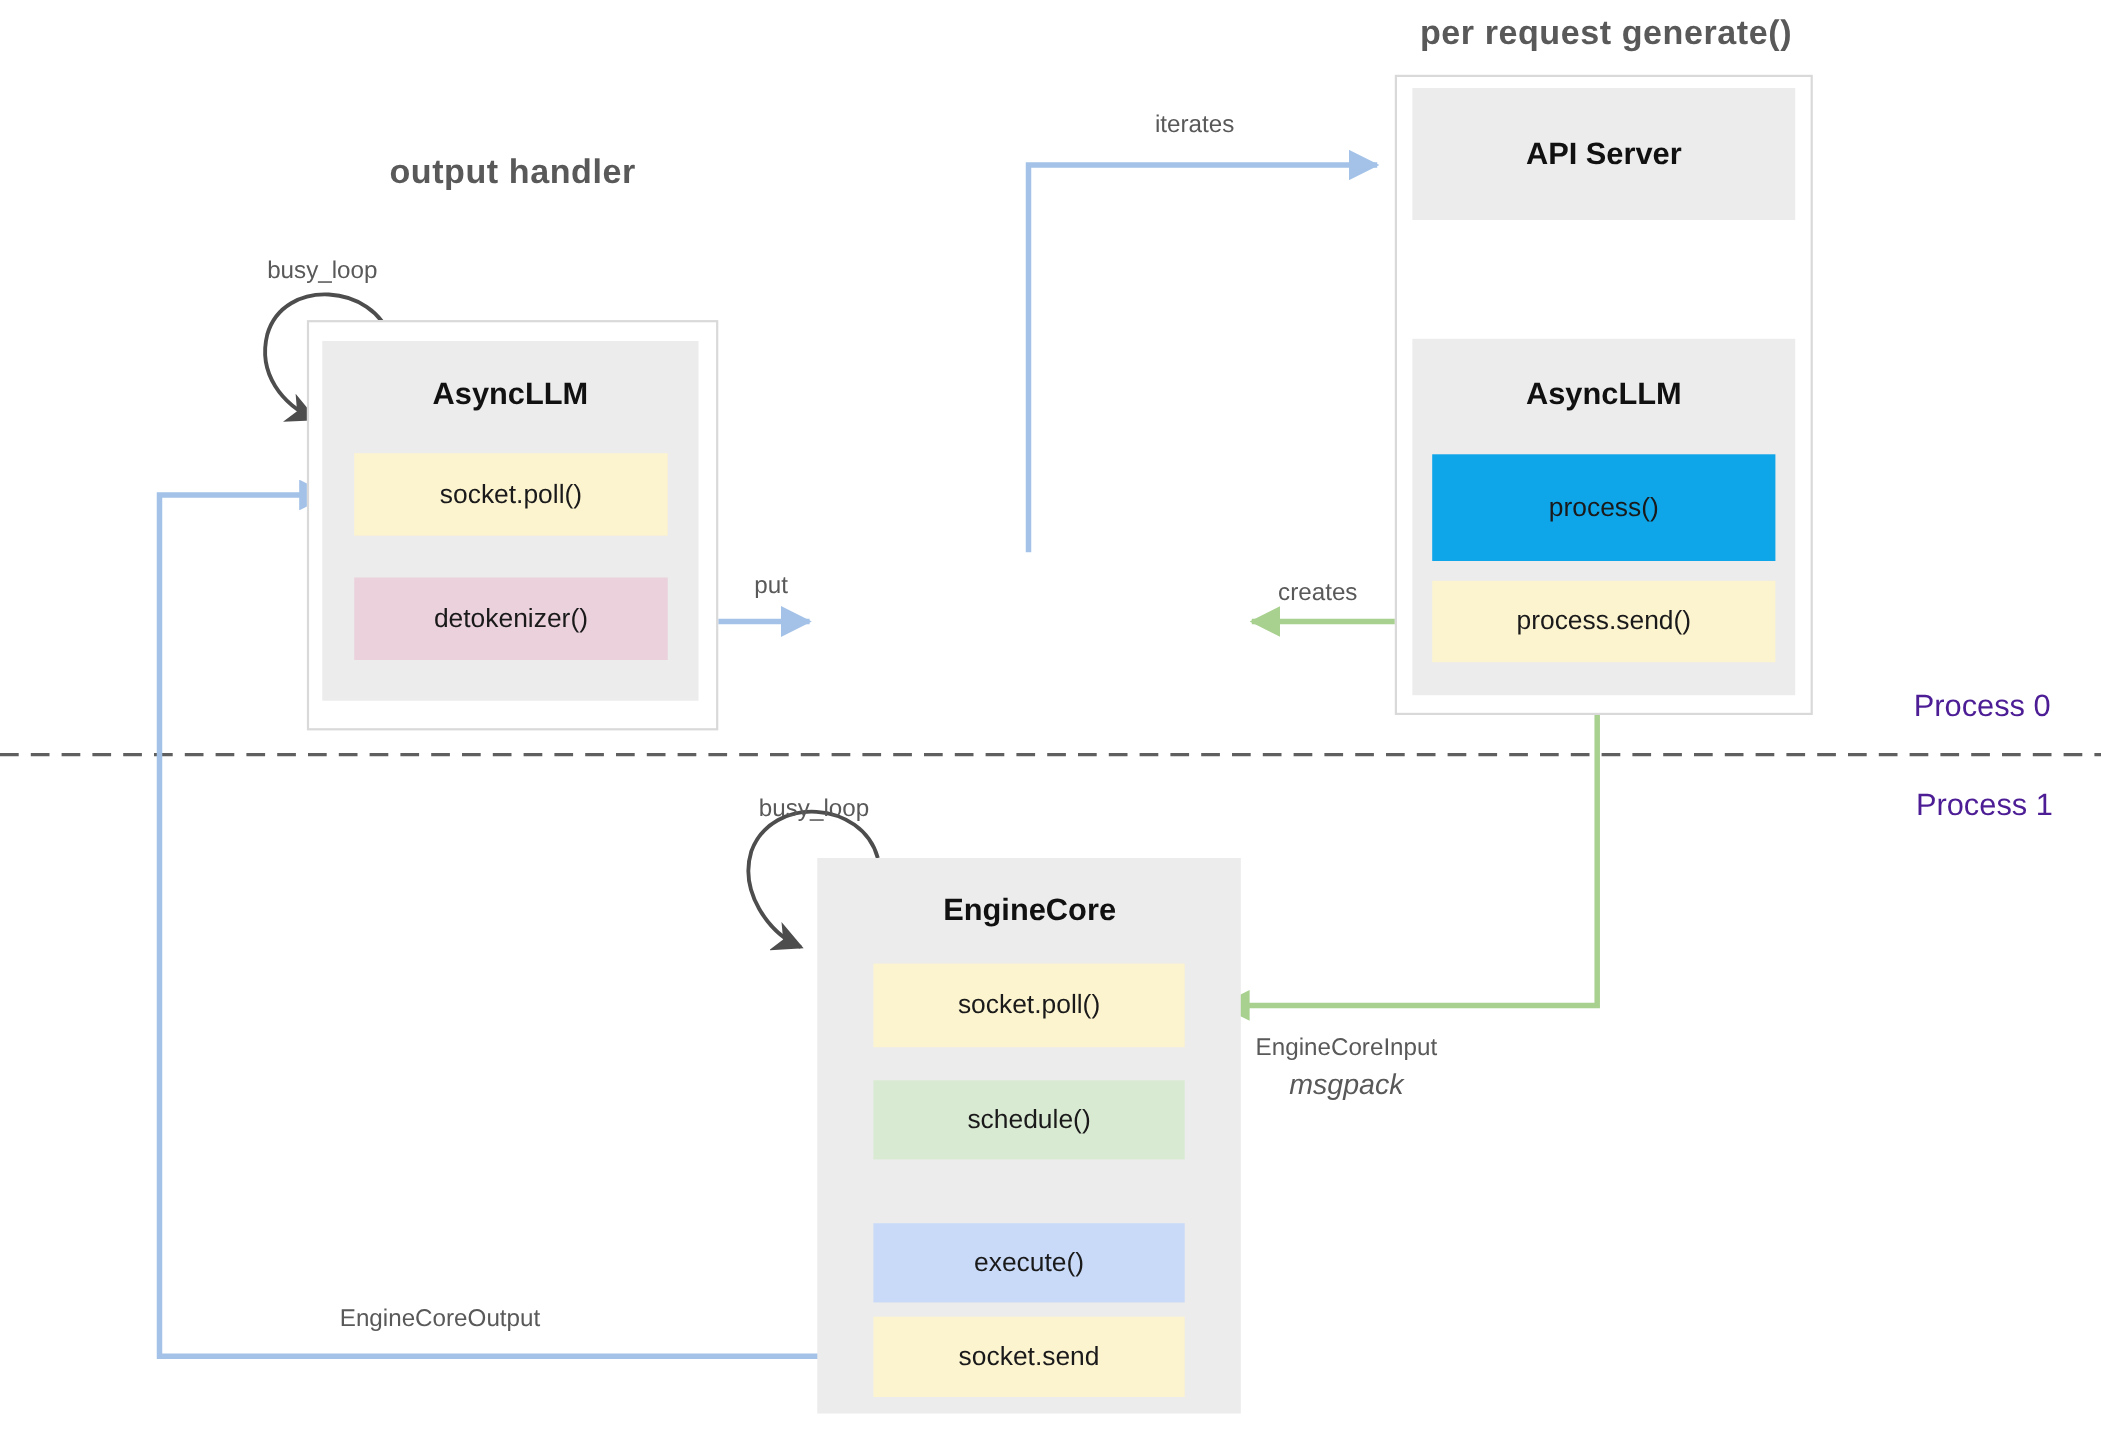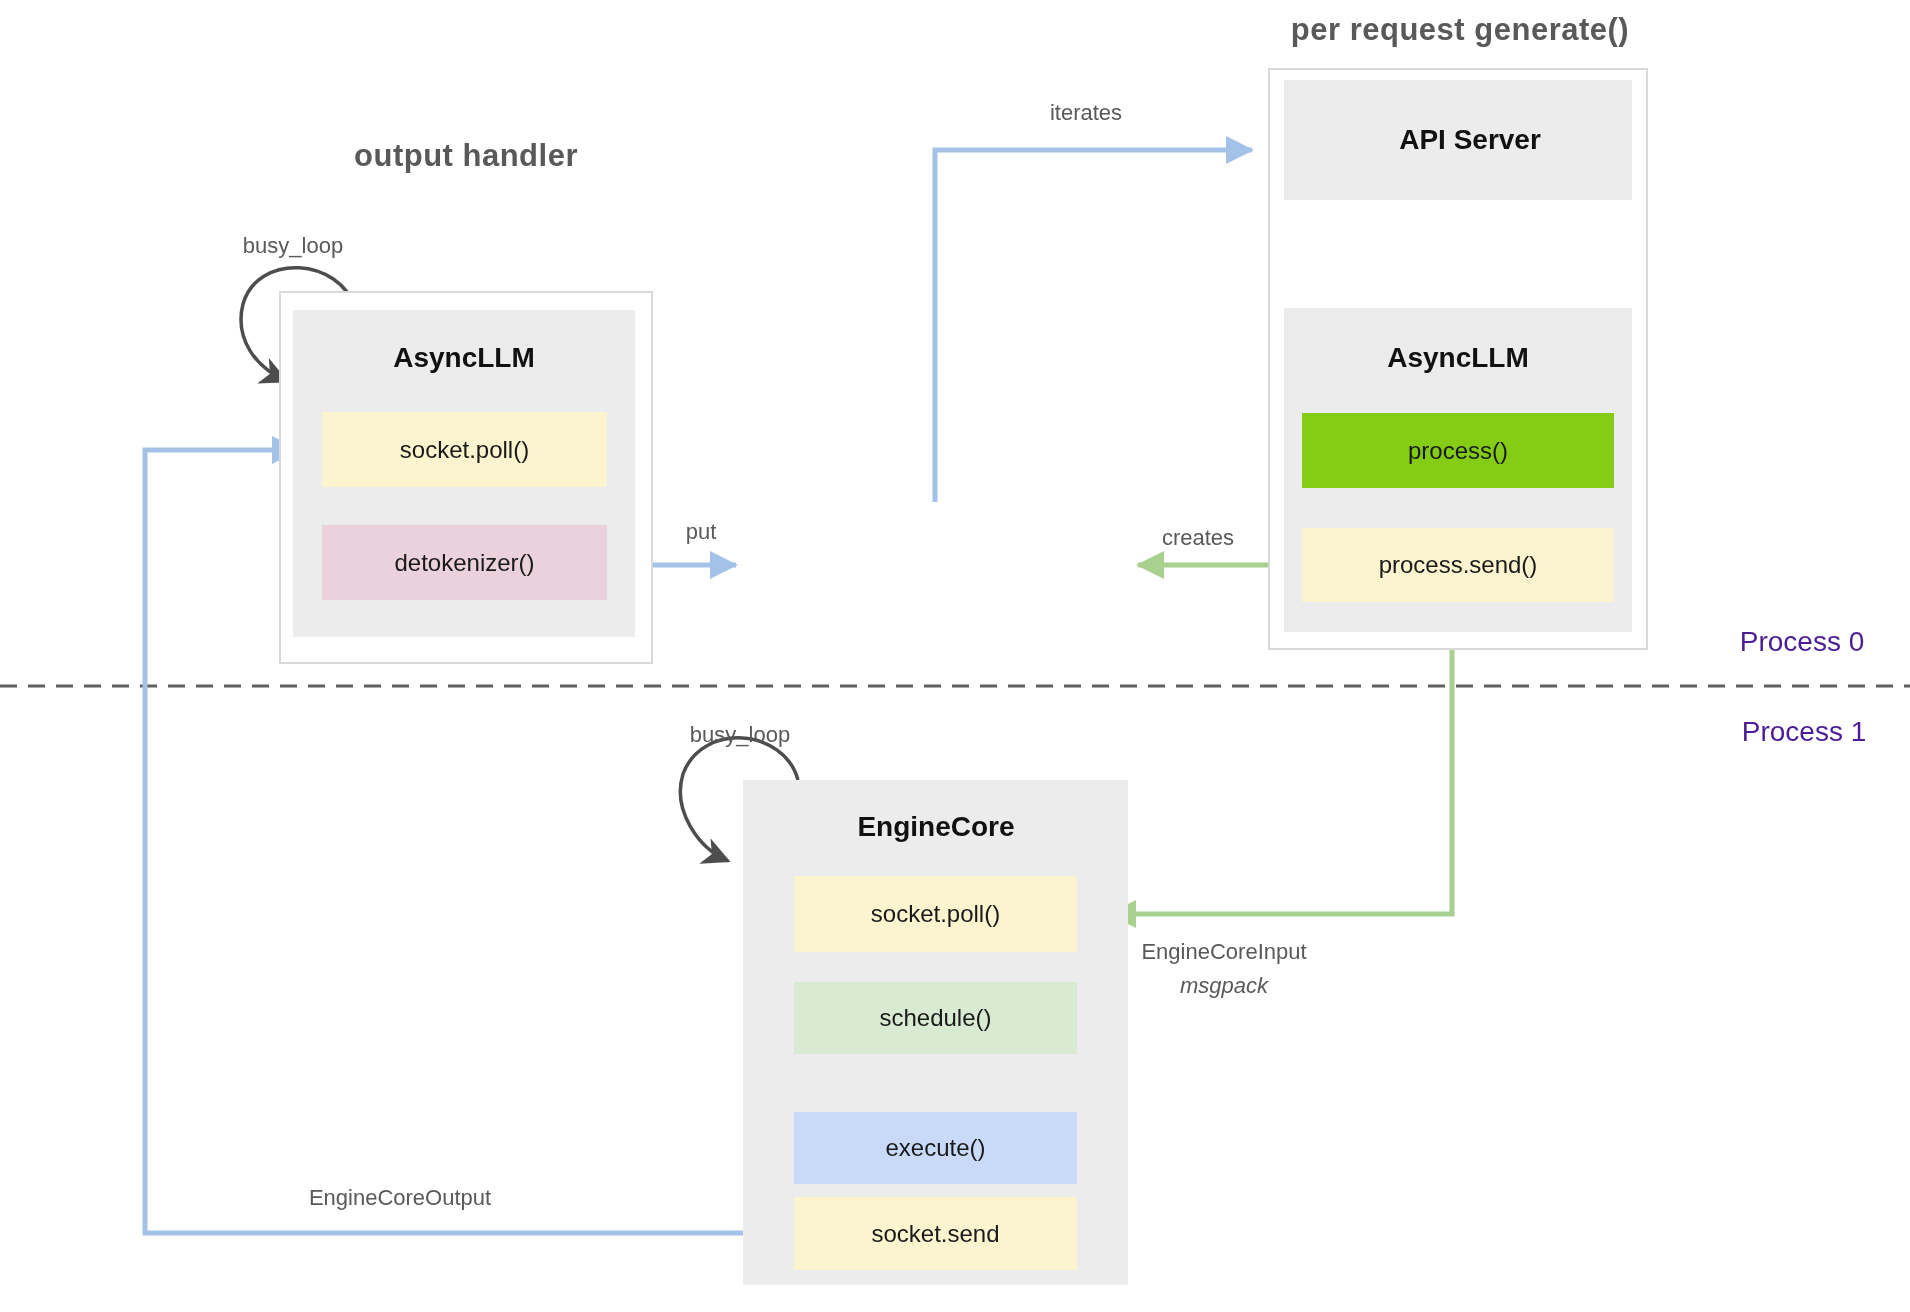--- a/index.html
+++ b/index.html
@@ -32,21 +32,21 @@
   }
   .box-title{
     font-weight:bold;font-size:28px;color:#111111;
     white-space:nowrap;transform:translate(-50%,-50%);
   }
   .item{
     display:flex;align-items:center;justify-content:center;
     font-size:24px;color:#1a1a1a;box-sizing:border-box;white-space:nowrap;
   }
   .italic-label{
-    font-style:italic;font-size:22px;color:#595959;
+    font-style:italic;font-size:26px;color:#595959;
     white-space:nowrap;transform:translate(-50%,-50%);
   }
   svg{position:absolute;left:0;top:0;pointer-events:none;}
 </style>
 </head>
 <body>
 
 <div id="canvas">
 
   <svg width="1910" height="1312">
@@ -89,24 +89,24 @@
 
   <div class="abs panel" style="left:279px;top:291px;width:374px;height:373px;"></div>
   <div class="abs graybox" style="left:293px;top:310px;width:342px;height:327px;"></div>
   <div class="abs box-title" style="left:464px;top:358px;">AsyncLLM</div>
   <div class="abs item" style="left: 322px; top: 412px; width: 285px; height: 75px; background: rgb(252, 243, 207);">socket.poll()</div>
   <div class="abs item" style="left: 322px; top: 525px; width: 285px; height: 75px; background: rgb(234, 209, 220);">detokenizer()</div>
 
 
   <div class="abs panel" style="left:1268px;top:68px;width:380px;height:582px;"></div>
   <div class="abs graybox" style="left:1284px;top:80px;width:348px;height:120px;"></div>
-  <div class="abs box-title" style="left:1458px;top:140px;margin-left:12px;">API Server</div>
+  <div class="abs box-title" style="left:1458px;top:140px;">API Server</div>
   <div class="abs graybox" style="left:1284px;top:308px;width:348px;height:324px;"></div>
   <div class="abs box-title" style="left:1458px;top:358px;">AsyncLLM</div>
-  <div class="abs item" style="left: 1302px; top: 413px; width: 312px; height: 75px; background: #84cc16;">process()</div>
+  <div class="abs item" style="left: 1302px; top: 413px; width: 312px; height: 97px; background: #0ea5e9;">process()</div>
   <div class="abs item" style="left: 1302px; top: 528px; width: 312px; height: 74px; background: rgb(252, 243, 207);">process.send()</div>
 
   <div class="abs graybox" style="left:743px;top:780px;width:385px;height:505px;"></div>
   <div class="abs box-title" style="left:936px;top:827px;">EngineCore</div>
   <div class="abs item" style="left: 794px; top: 876px; width: 283px; height: 76px; background: rgb(252, 243, 207);">socket.poll()</div>
   <div class="abs item" style="left: 794px; top: 982px; width: 283px; height: 72px; background: rgb(217, 234, 211);">schedule()</div>
   <div class="abs item" style="left: 794px; top: 1092px; width: 283px; height: 72px; background: rgb(201, 218, 248); margin-top: 20px;">execute()</div>
   <div class="abs item" style="left: 794px; top: 1197px; width: 283px; height: 73px; background: rgb(252, 243, 207);">socket.send</div>
 
   <div class="abs small-label" style="left:1086px;top:113px;">iterates</div>

